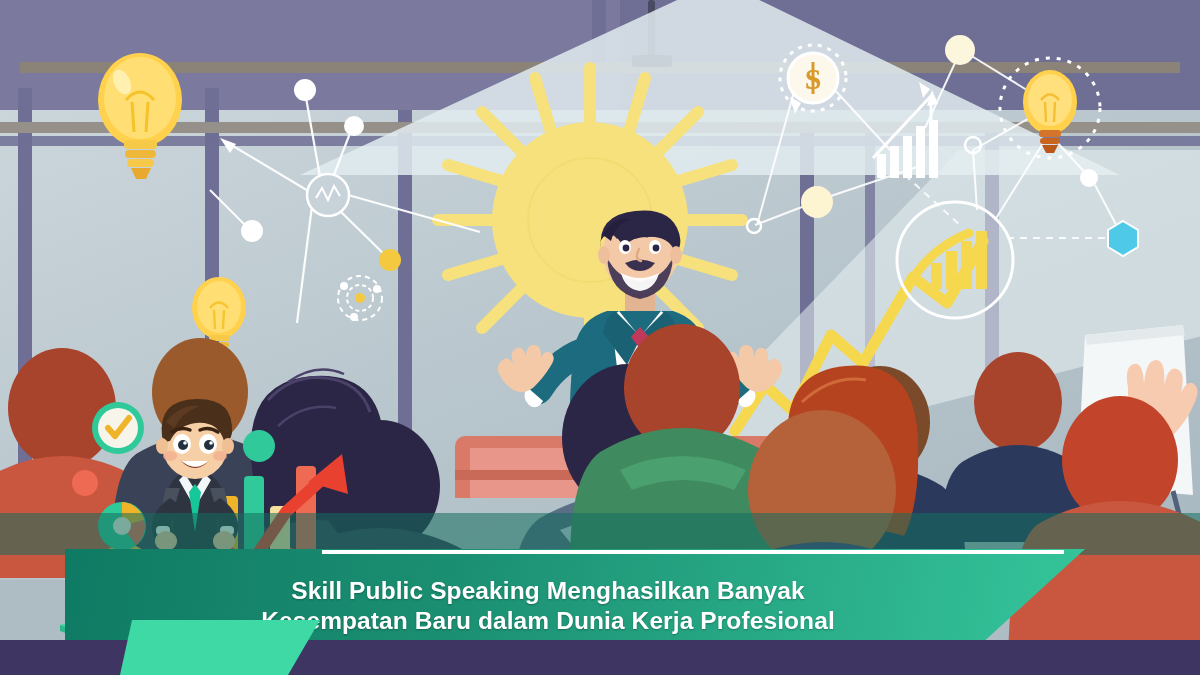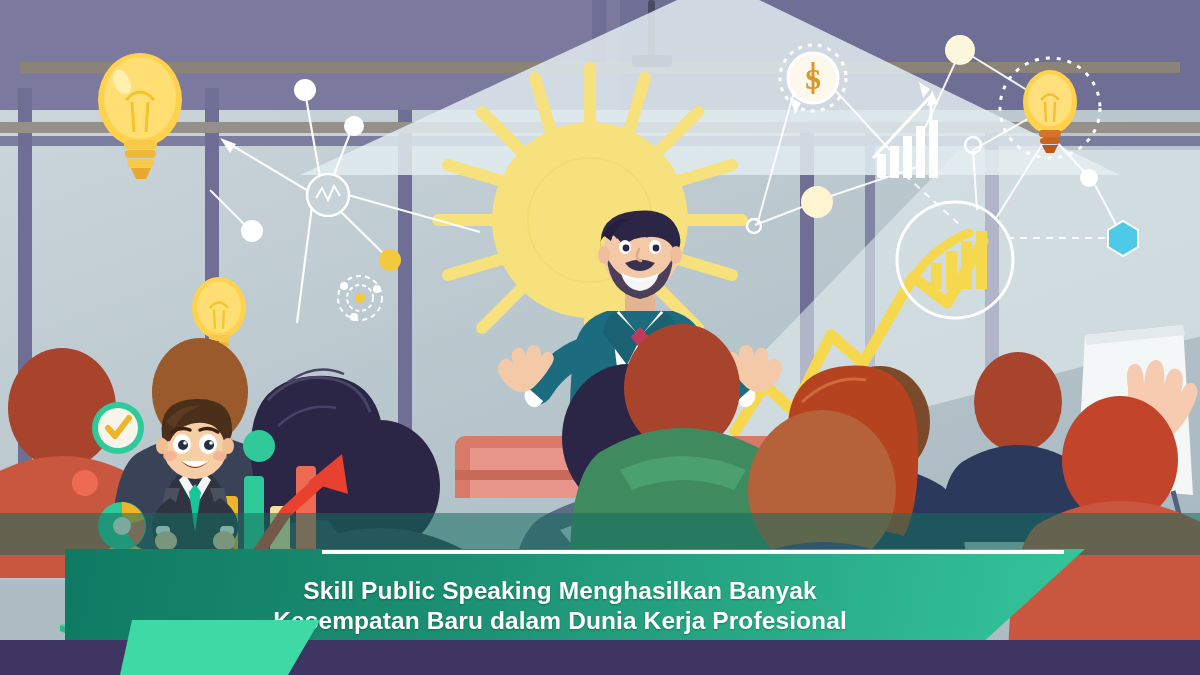--- a/index.html
+++ b/index.html
@@ -43,21 +43,21 @@
   }
   #banner{
     left:65px;top:549px;width:1020px;height:112px;
     background:linear-gradient(100deg,#0f7a63 0%,#1b8f72 38%,#35c59b 100%);
     clip-path:polygon(0% 0%, 100% 0%, 88% 100%, 0% 100%);
   }
   #banner-line{
     left:322px;top:550px;width:742px;height:4px;background:#ffffff;
   }
   #banner-text{
-    left:100px;top:556px;width:920px;height:100px;
+    left:88px;top:556px;width:920px;height:100px;
     display:flex;flex-direction:column;align-items:center;justify-content:center;
     gap:2px;pointer-events:none;
   }
   .t-line{
     color:#ffffff;font-weight:bold;font-size:24.5px;letter-spacing:.1px;
     text-shadow:0 1px 2px rgba(0,0,0,.28);white-space:nowrap;
     font-family:"Liberation Sans", sans-serif;
   }
   #bottom-strip{left:0;top:640px;width:1200px;height:35px;background:#3e3563;}
   svg{display:block;overflow:visible;}

